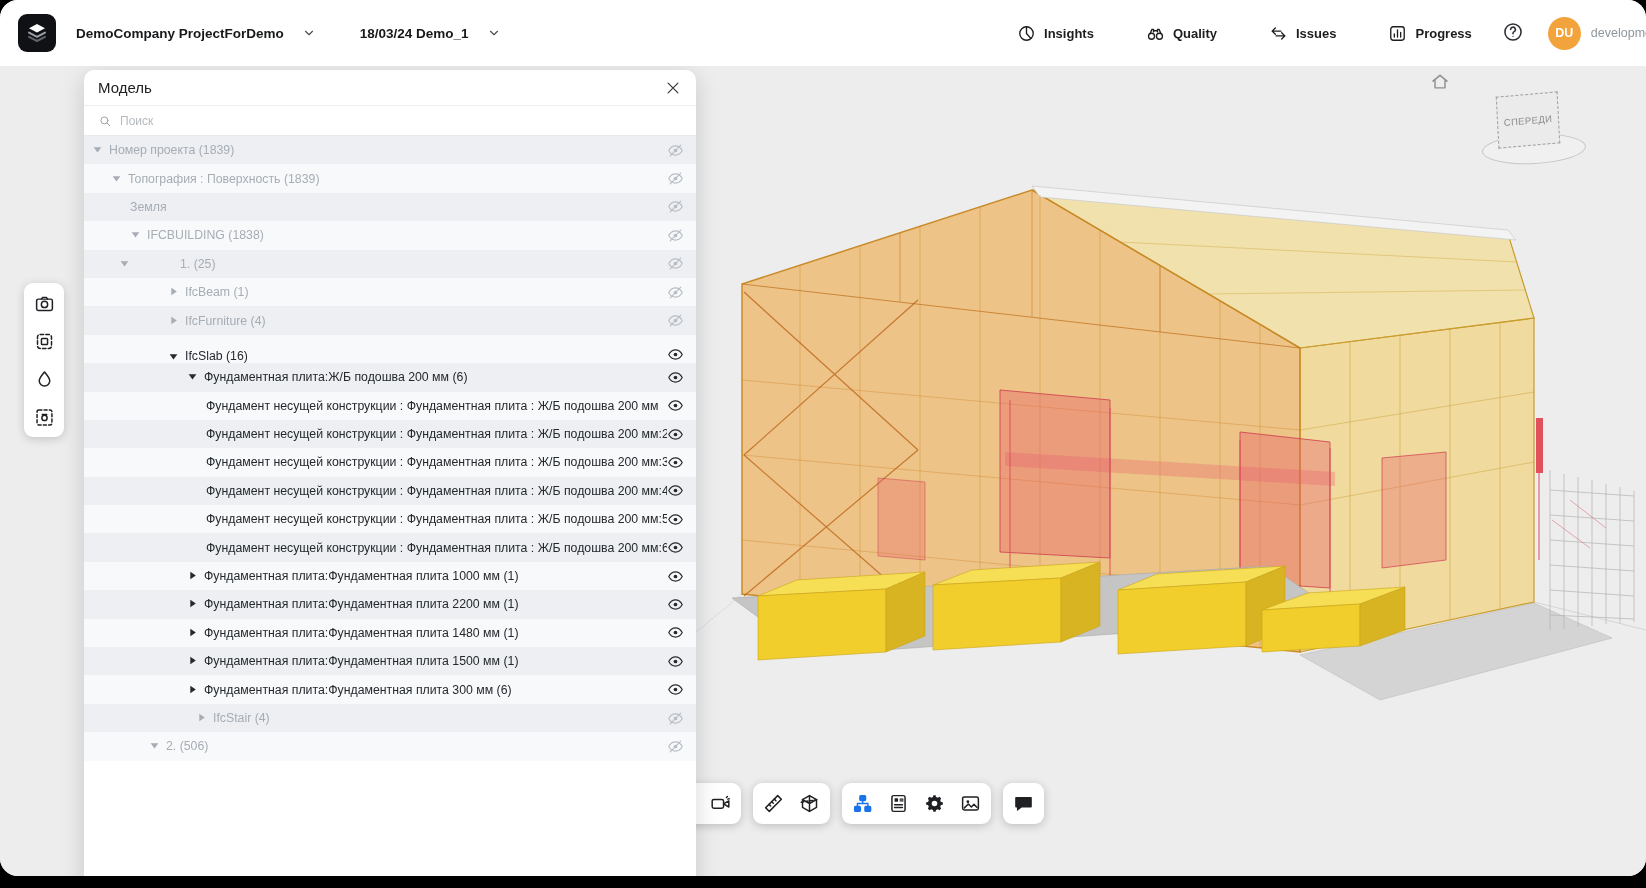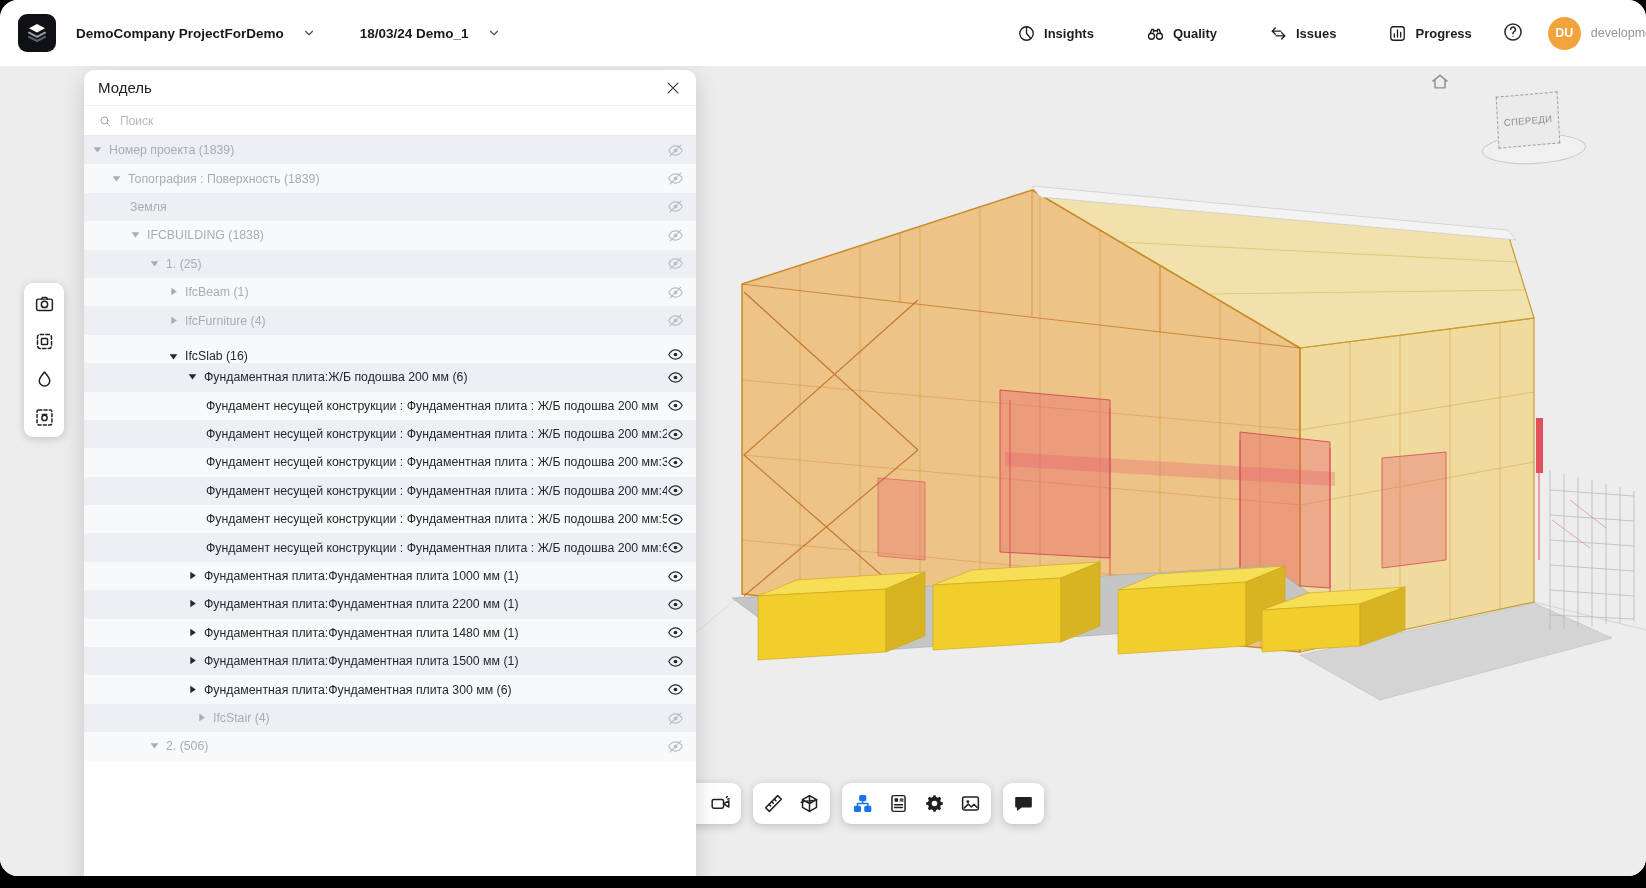--- a/index.html
+++ b/index.html
@@ -373,21 +373,21 @@
           <span class="eye-btn icon">
             <span class="icon" style="width:100%;height:100%">
               <svg viewBox="0 0 24 24" fill="none" stroke="currentColor" stroke-width="1.7" stroke-linecap="round" stroke-linejoin="round">
                 <path d="M2.5 12S6 5.5 12 5.5 21.5 12 21.5 12 18 18.5 12 18.5 2.5 12 2.5 12z"></path>
                 <circle cx="12" cy="12" r="2.6" fill="currentColor" stroke="none"></circle>
                 <path d="M4.5 19.5l15-15"></path>
               </svg>
             </span>
           </span>
         </div>
-        <div class="tree-row even hidden-row" style="padding-left: 65px;">
+        <div class="tree-row even hidden-row" style="padding-left: 35px; gap: 44px;">
           <span class="tri">
             <span class="icon">
               <svg viewBox="0 0 10 10">
                 <path d="M1.5 3h7L5 7.8z" fill="currentColor"></path>
               </svg>
             </span>
           </span>
           <span class="tree-label">1. (25)</span>
           <span class="eye-btn icon">
             <span class="icon" style="width:100%;height:100%">

